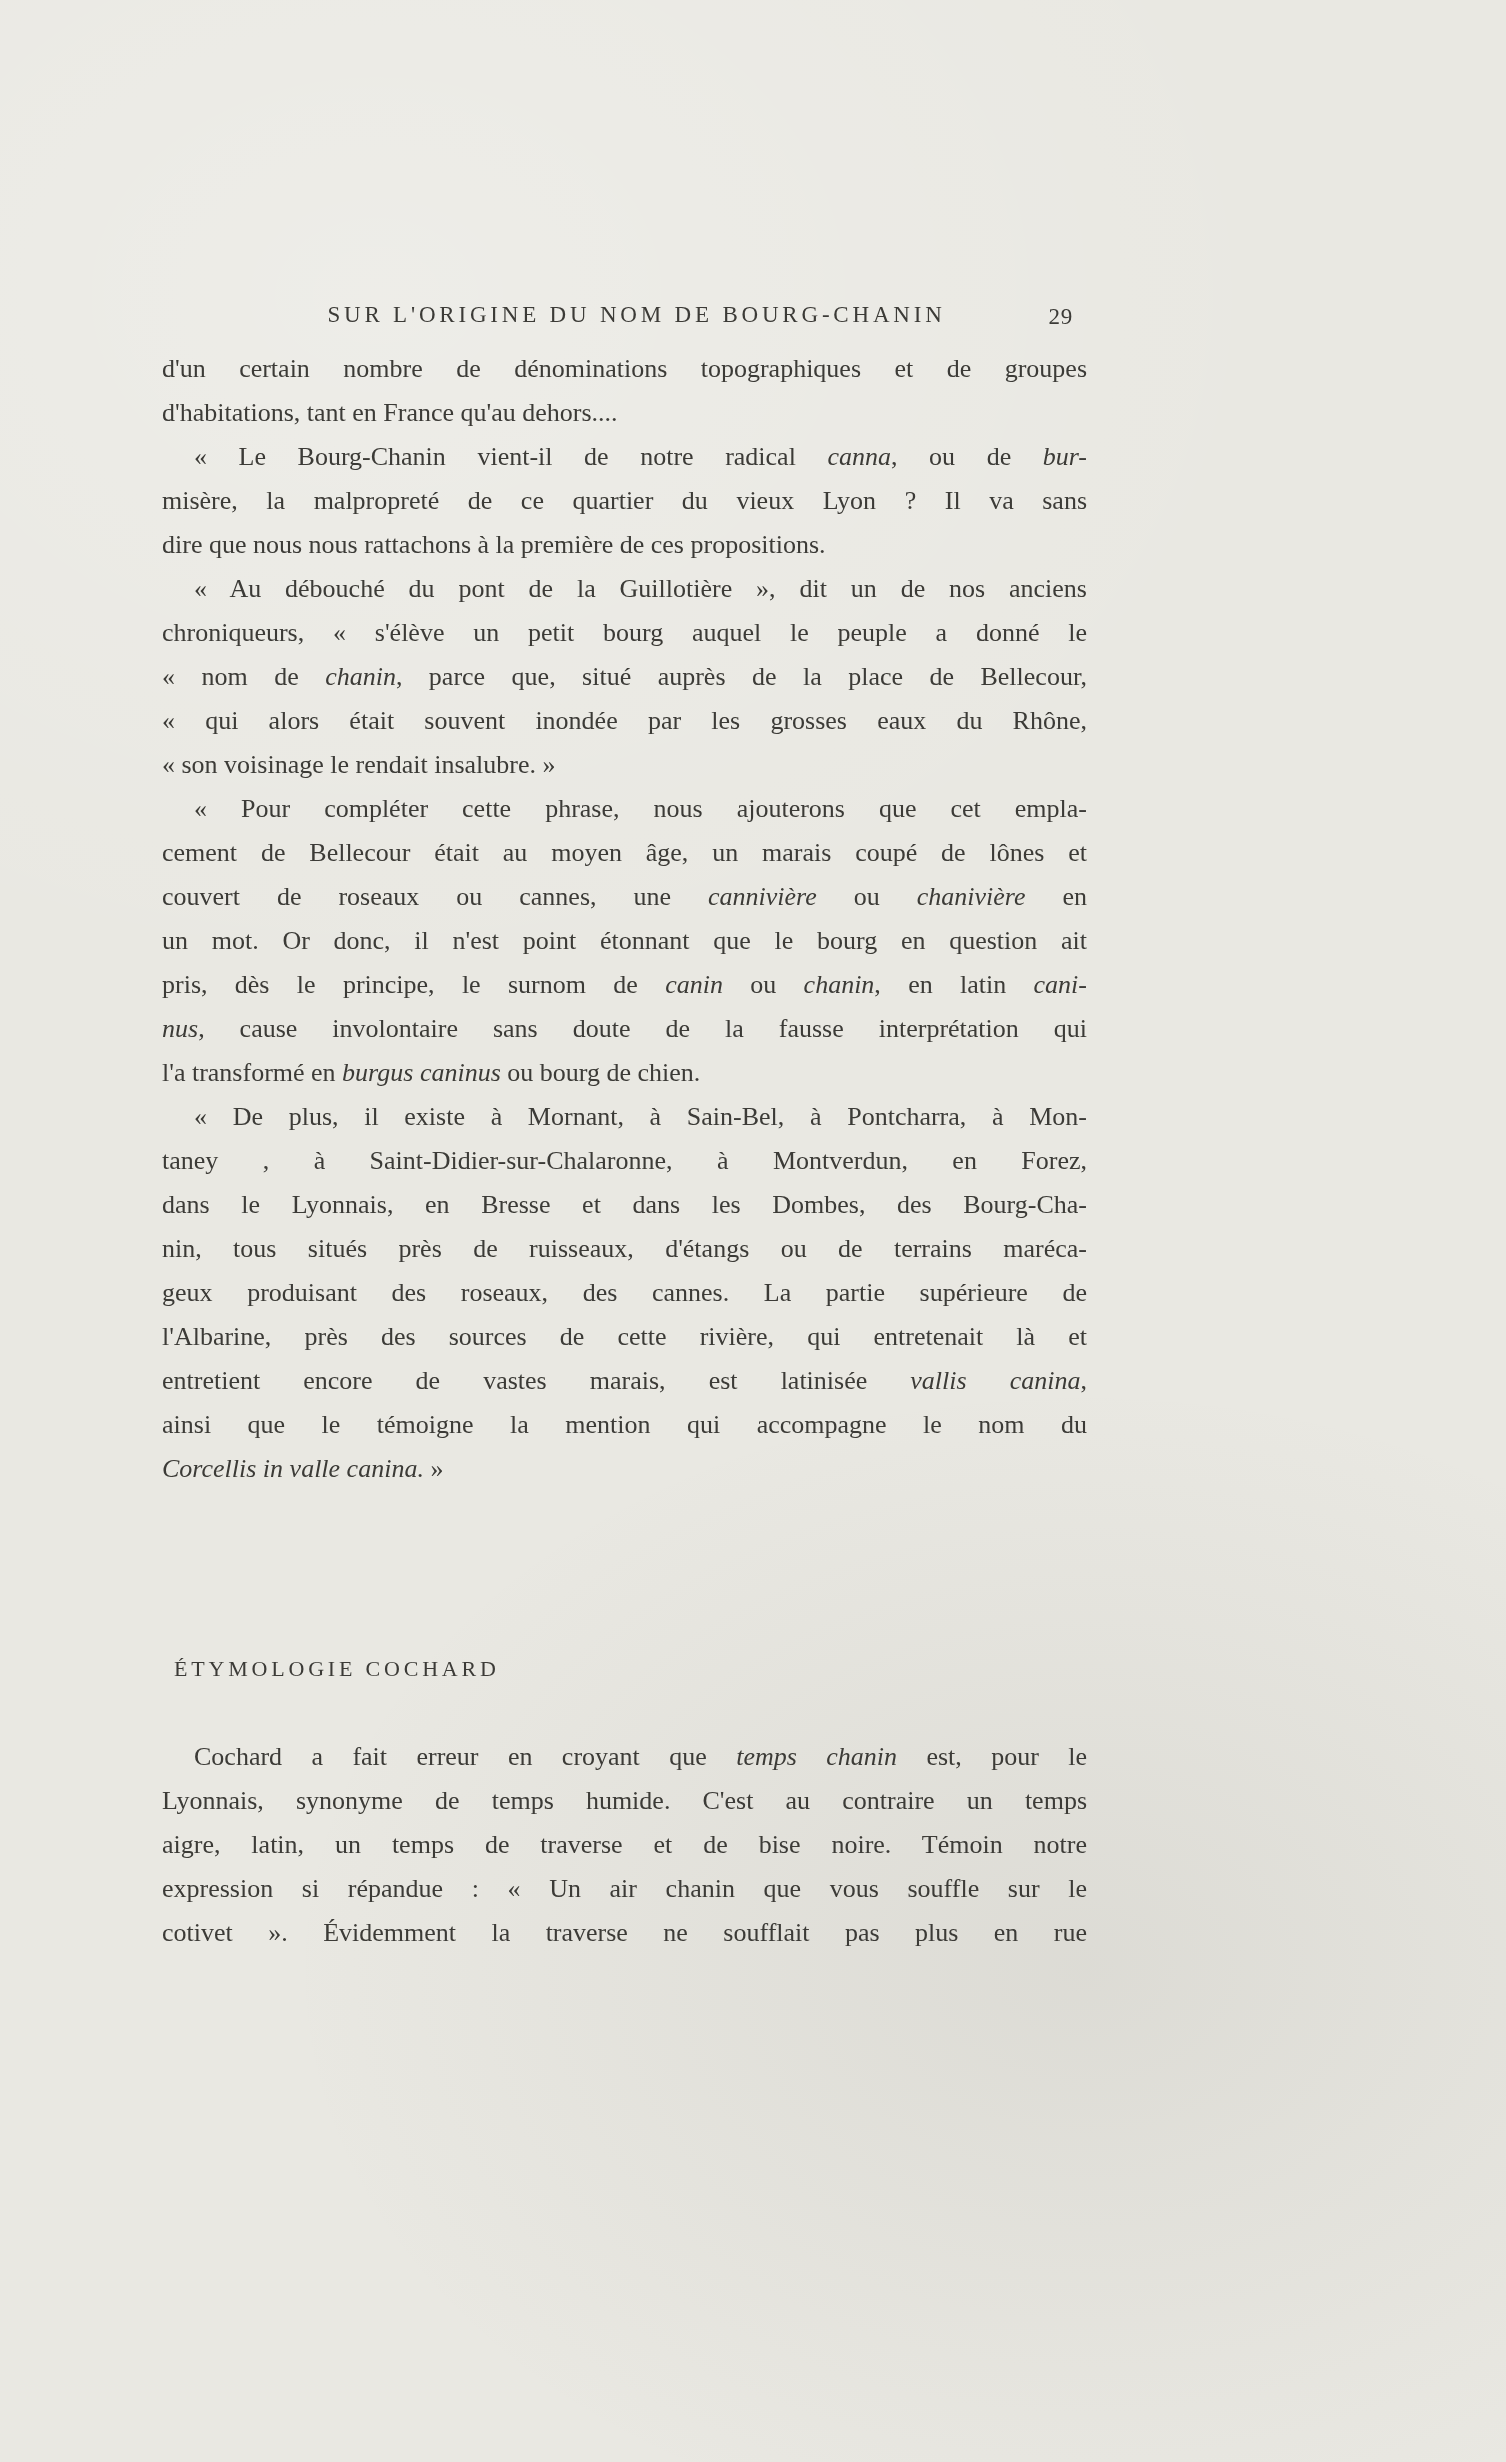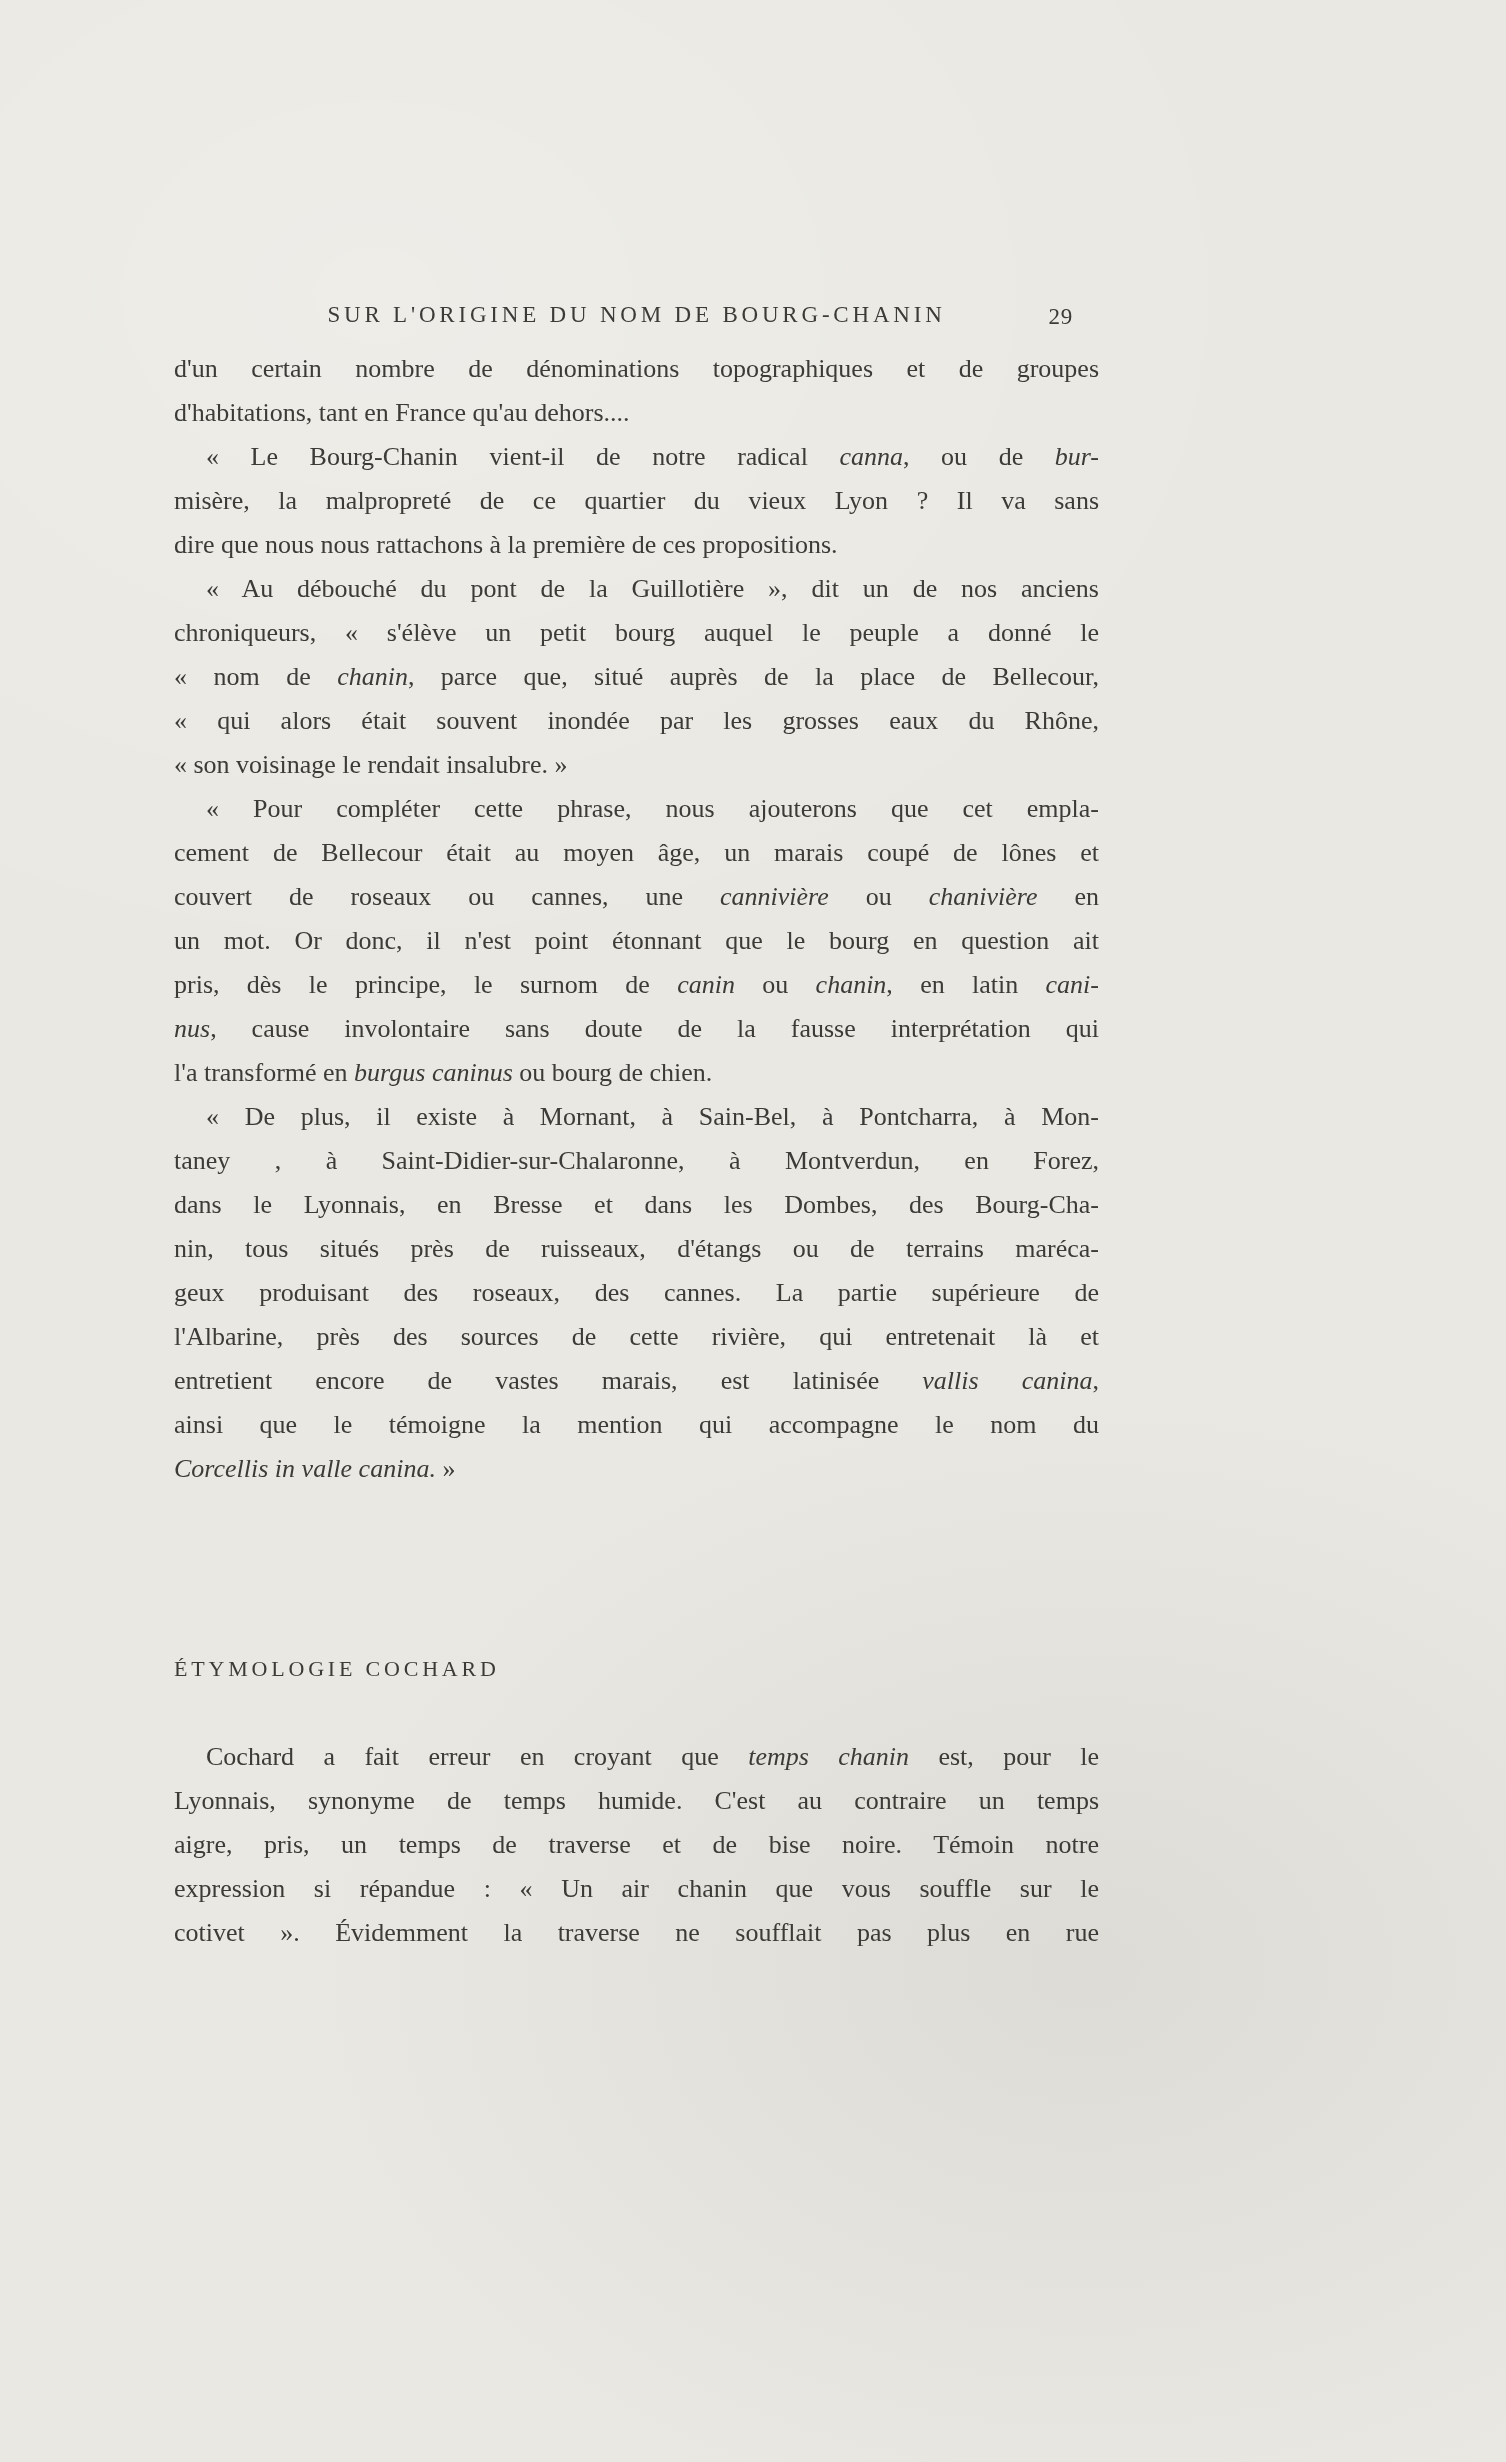--- a/index.html
+++ b/index.html
@@ -30,21 +30,21 @@
     white-space: nowrap;
   }
   .header .pagenum {
     position: absolute;
     right: 26px;
     top: 2.3px;
     letter-spacing: 0.8px;
   }
   .bodyblock {
     position: absolute;
-    left: 174px;
+    left: 162px;
     width: 925px;
     font-size: 26px;
     line-height: 44px;
   }
   #b1 { top: 347px; }
   #b2 { top: 1735px; }
   .sectionheading {
     position: absolute;
     left: 174px;
     top: 1656px;
@@ -94,18 +94,18 @@
       <div class="line just"><span>entretient encore de vastes marais, est latinisée </span><span class="it">vallis canina</span><span>,</span></div>
       <div class="line just"><span>ainsi que le témoigne la mention qui accompagne le nom du</span></div>
       <div class="line"><span class="it">Corcellis in valle canina.</span><span> »</span></div>
     </div>
 
   <div class="sectionheading">ÉTYMOLOGIE COCHARD</div>
 
   <div class="bodyblock" id="b2">
       <div class="line just indent"><span>Cochard a fait erreur en croyant que </span><span class="it">temps chanin</span><span> est, pour le</span></div>
       <div class="line just"><span>Lyonnais, synonyme de temps humide. C'est au contraire un temps</span></div>
-      <div class="line just"><span>aigre, pris, un temps de traverse et de bise noire. Témoin notre</span></div>
+      <div class="line just"><span>aigre, latin, un temps de traverse et de bise noire. Témoin notre</span></div>
       <div class="line just"><span>expression si répandue : « Un air chanin que vous souffle sur le</span></div>
       <div class="line just"><span>cotivet ». Évidemment la traverse ne soufflait pas plus en rue</span></div>
     </div>
 </div>
 
 
 </body></html>

